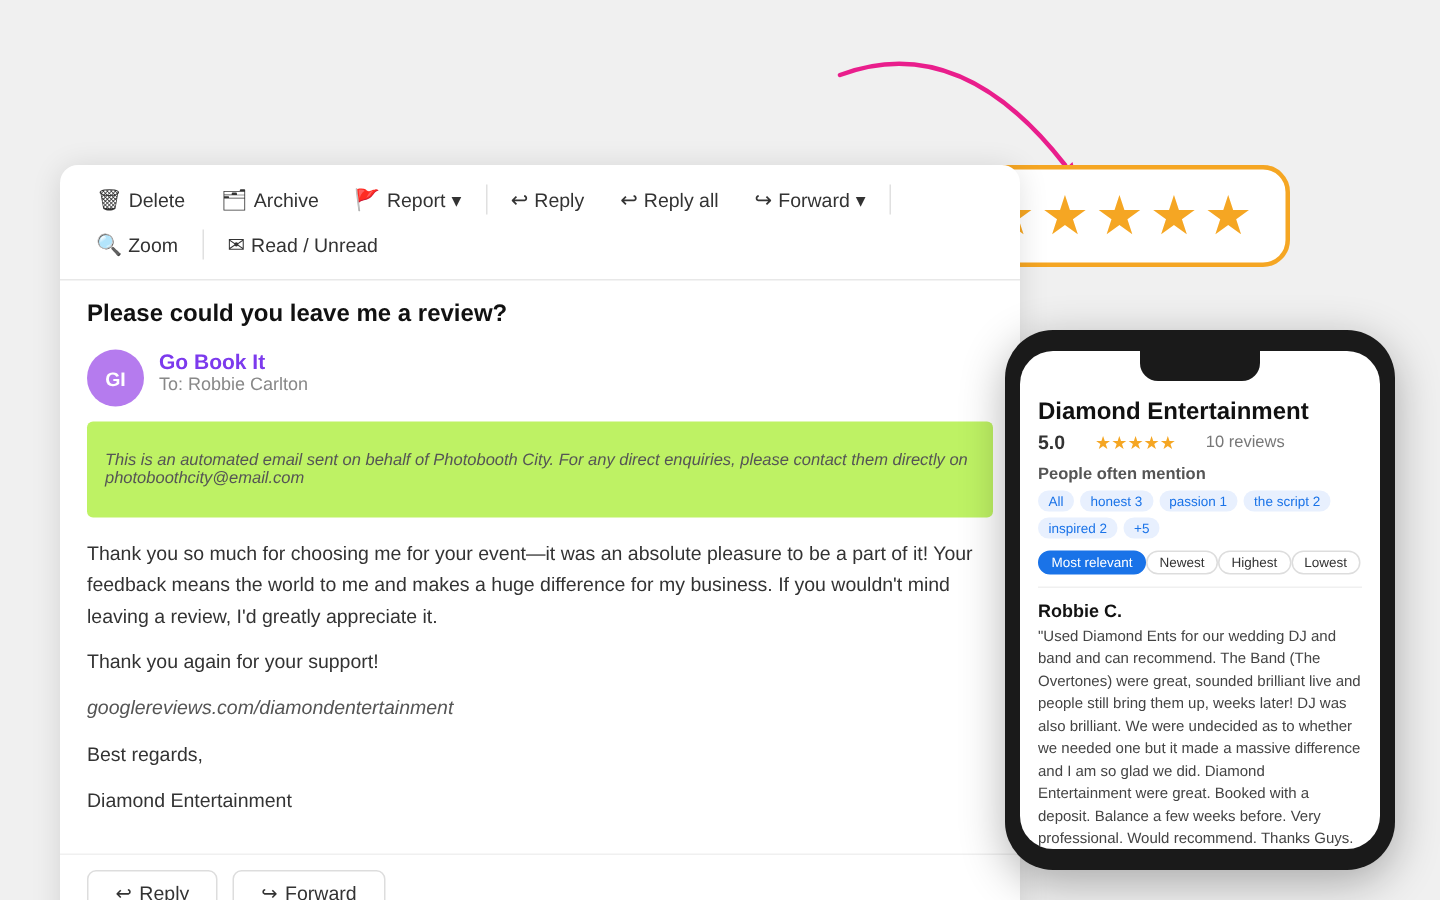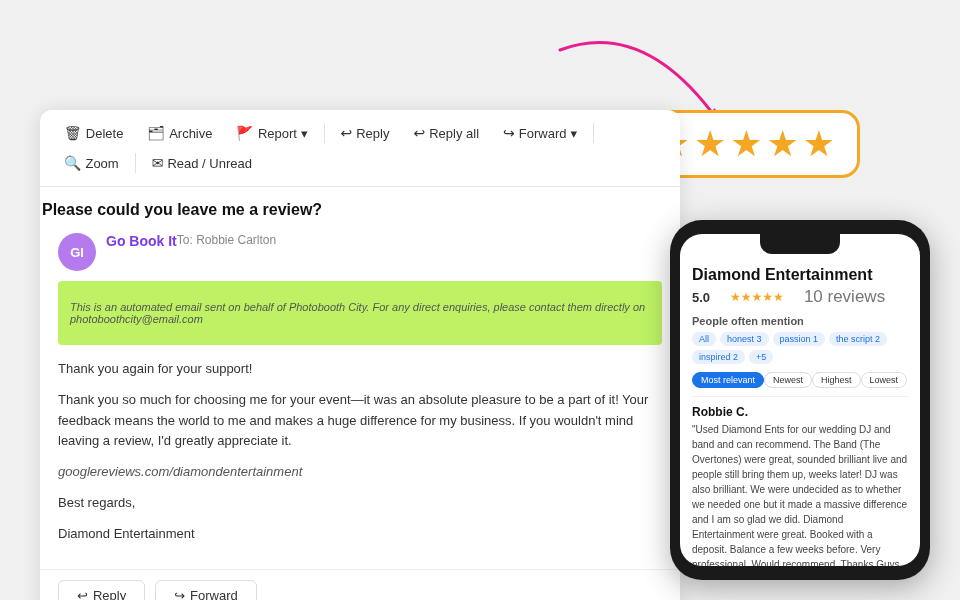--- a/index.html
+++ b/index.html
@@ -48,21 +48,21 @@
     .toolbar-btn .icon { font-size: 14px; }
     .toolbar-sep {
       width: 1px;
       height: 20px;
       background: #e0e0e0;
       margin: 0 2px;
     }
 
     
     .email-subject {
-      padding: 14px 2px 8px;
+      padding: 14px 18px 8px;
       font-size: 16px;
       font-weight: 700;
       color: #111;
     }
 
     
     .sender-row {
       display: flex;
       padding: 6px 18px 10px;
       gap: 10px;
@@ -73,21 +73,21 @@
       border-radius: 50%;
       background: #b57bee;
       color: #fff;
       display: flex;
       align-items: center;
       justify-content: center;
       font-size: 13px;
       font-weight: 700;
       flex-shrink: 0;
     }
-    .sender-info { display: flex; flex-direction: row; }
+    .sender-info { display: flex; flex-direction: column; }
     .sender-name {
       font-size: 14px;
       font-weight: 600;
       color: #7c3aed;
     }
     .sender-to {
       font-size: 12px;
       color: #888;
     }
 
@@ -206,21 +206,21 @@
       align-items: center;
       gap: 20px;
       margin-bottom: 8px;
     }
     .review-score {
       font-size: 13px;
       font-weight: 700;
       color: #333;
     }
     .small-stars { color: #f5a623; font-size: 12px; }
-    .review-count { font-size: 17px; color: #777; }
+    .review-count { font-size: 11px; color: #777; }
 
     .section-label {
       font-size: 11px;
       color: #555;
       margin-bottom: 5px;
       font-weight: 700;
     }
     .chips-row {
       display: flex;
       flex-wrap: wrap;
@@ -331,22 +331,22 @@
       <span class="sender-name">Go Book It</span>
       <span class="sender-to">
         <span>To:</span>&nbsp;<span>Robbie Carlton</span>
       </span>
     </div>
   </div>
 
   <div class="auto-notice">This is an automated email sent on behalf of Photobooth City. For any direct enquiries, please contact them directly on photoboothcity@email.com</div>
 
   <div class="email-body">
+    <p>Thank you so much for choosing me for your event—it was an absolute pleasure to be a part of it! Your feedback means the world to me and makes a huge difference for my business. If you wouldn't mind leaving a review, I'd greatly appreciate it.</p>
     <p>Thank you again for your support!</p>
-    <p>Thank you so much for choosing me for your event—it was an absolute pleasure to be a part of it! Your feedback means the world to me and makes a huge difference for my business. If you wouldn't mind leaving a review, I'd greatly appreciate it.</p>
     <p class="link">googlereviews.com/diamondentertainment</p>
     <p>Best regards,</p>
     <p>Diamond Entertainment</p>
   </div>
 
   <div class="bottom-toolbar">
     <button class="bottom-btn">
       <span>↩</span>
       <span>Reply</span>
     </button>

